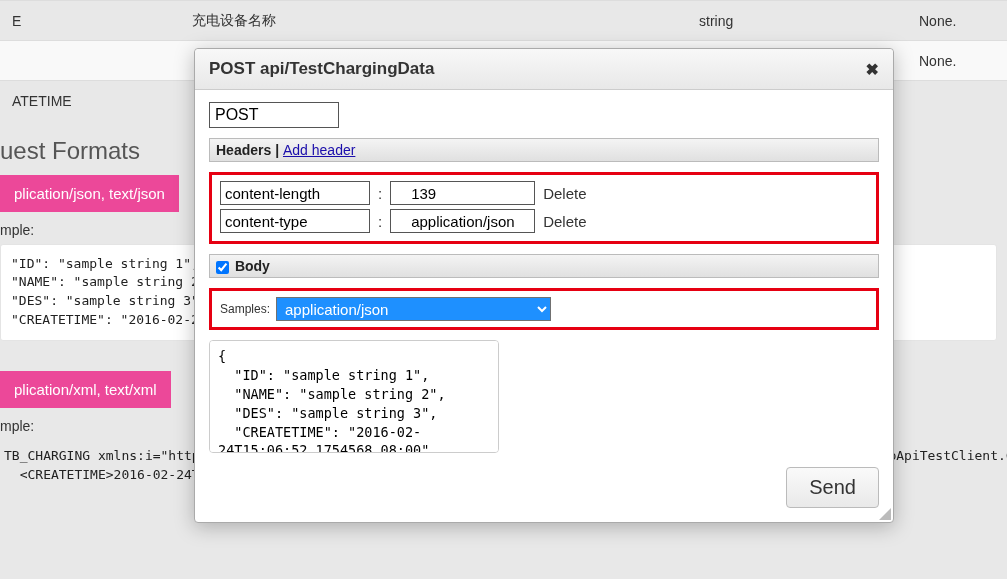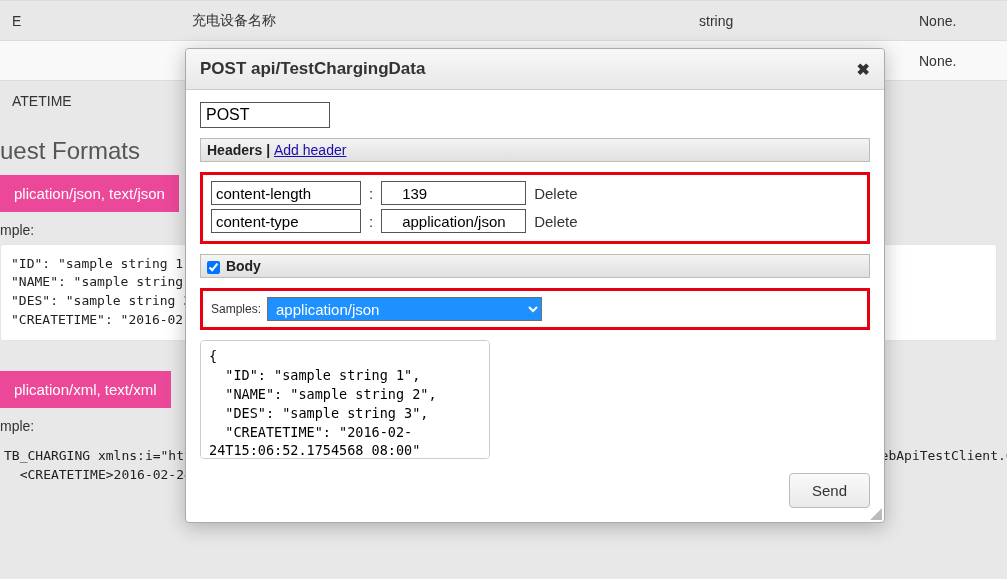--- a/index.html
+++ b/index.html
@@ -7,42 +7,42 @@
     .bg { position: absolute; inset: 0; }
     .bg-table { width: 100%; border-collapse: collapse; table-layout: fixed; }
     .bg-table td { padding: 8px 12px; border-top: 1px solid #ddd; background: #f9f9f9; height: 40px; vertical-align: middle; }
     .bg-table tr:first-child td { background: #e8e8e8; }
     .bg-table tr.gray td { background: #e8e8e8; }
     .bg-heading { font-size: 24px; font-weight: 300; color: #555; padding: 16px 0 10px 0; }
     .bg-tab { display: inline-block; background: #ec4899; color: #fff; padding: 10px 14px; font-size: 15px; }
     .bg-sub { color: #333; padding: 10px 0 6px 0; }
     .bg-code { font-family: Consolas, monospace; font-size: 13px; color: #222; white-space: pre; line-height: 1.45; background: #fff; padding: 10px; border: 1px solid #e4e4e4; border-radius: 3px; }
     .bg-xmlcode { font-family: Consolas, monospace; font-size: 13px; color: #222; white-space: pre; line-height: 1.5; padding: 6px 4px; }
-    .modal { position: absolute; left: 185px; top: 48px; width: 700px; height: 475px; background: #fff; border: 1px solid #aaa; border-radius: 4px; box-shadow: 0 4px 20px rgba(0,0,0,.25); display: flex; flex-direction: column; }
+    .modal { position: absolute; left: 194px; top: 48px; width: 700px; height: 475px; background: #fff; border: 1px solid #aaa; border-radius: 4px; box-shadow: 0 4px 20px rgba(0,0,0,.25); display: flex; flex-direction: column; }
     .modal-title { background: linear-gradient(#f8f8f8,#e8e8e8); border-bottom: 1px solid #ccc; padding: 10px 14px; border-radius: 4px 4px 0 0; display: flex; align-items: center; justify-content: space-between; font-size: 17px; font-weight: bold; color: #333; }
     .modal-close { font-size: 16px; cursor: pointer; font-weight: bold; color: #333; }
     .modal-body { padding: 12px 14px 14px 14px; flex: 1; display: flex; flex-direction: column; gap: 10px; overflow: hidden; }
     .row-verb { display: flex; gap: 6px; }
     .inp { border: 1px solid #555; padding: 3px 5px; font-size: 16px; font-family: inherit; background: #fff; height: 26px; }
     .row-verb .verb { width: 130px; }
     .row-verb .path { width: 285px; }
     .section-bar { background: linear-gradient(#f4f4f4,#e0e0e0); border: 1px solid #bbb; padding: 3px 6px; font-size: 14px; font-weight: bold; color: #222; }
     .section-bar a { color: #1a0dab; text-decoration: underline; cursor: pointer; font-weight: normal; }
     .section-bar label { font-weight: bold; cursor: pointer; }
     .highlight-red { border: 3px solid #e60012; padding: 6px 8px 4px 8px; }
     .hdr-row { display: flex; align-items: center; gap: 8px; margin-bottom: 4px; }
     .hdr-row .k { width: 150px; height: 24px; border: 1px solid #555; padding: 2px 4px; font-size: 15px; }
     .hdr-row .colon { font-size: 15px; }
     .hdr-row .v { width: 145px; height: 24px; border: 1px solid #555; padding: 2px 20px; font-size: 15px; }
     .hdr-row .del { color: #333; cursor: pointer; font-size: 15px; }
     .samples-row { display: flex; align-items: center; gap: 6px; }
     .samples-row select { width: 275px; height: 24px; border: 1px solid #707070; background: #1e90ff; color: #fff; font-size: 15px; padding: 1px 4px; }
     .body-area { border: 1px solid #ccc; border-radius: 4px; background: #fff; font-family: Consolas, monospace; font-size: 13.5px; padding: 6px 8px; white-space: pre-wrap; line-height: 1.4; height: 126px; width: 290px; overflow-y: scroll; resize: none; }
     .modal-footer { padding: 0 14px 14px 0; display: flex; justify-content: flex-end; }
-    .send-btn { background: linear-gradient(#fafafa,#e9e9e9); border: 1px solid #bbb; border-radius: 4px; padding: 8px 22px; font-size: 15px; cursor: pointer; color: #333; }
+    .send-btn { background: linear-gradient(#fafafa,#e9e9e9); border: 1px solid #bbb; border-radius: 4px; padding: 8px 22px; font-size: 20px; cursor: pointer; color: #333; }
     .resize-grip { position: absolute; right: 2px; bottom: 2px; width: 14px; height: 14px; cursor: se-resize; }
     .resize-grip::before { content: ""; position: absolute; right: 0; bottom: 0; width: 0; height: 0; border-style: solid; border-width: 0 0 12px 12px; border-color: transparent transparent #bbb transparent; }
   </style>
 </head>
 <body>
 
 <div class="bg">
   <table class="bg-table">
     <colgroup>
         <col style="width:180px">

